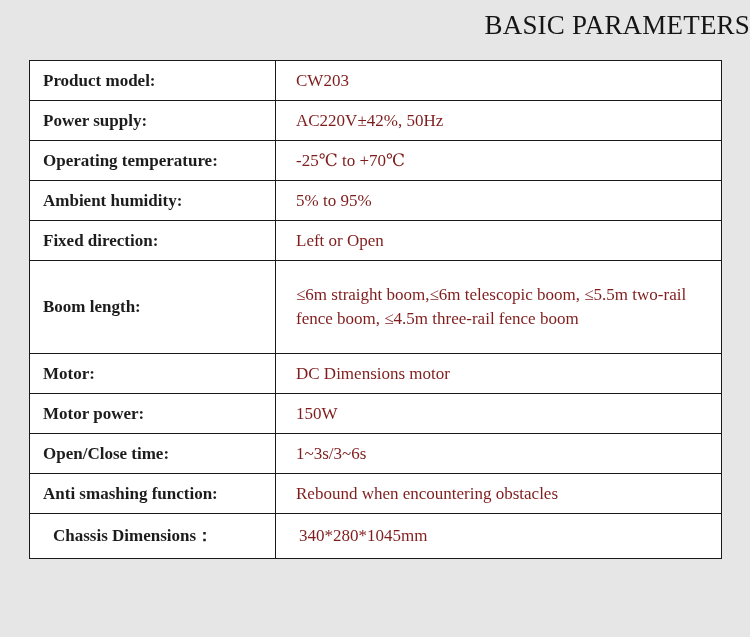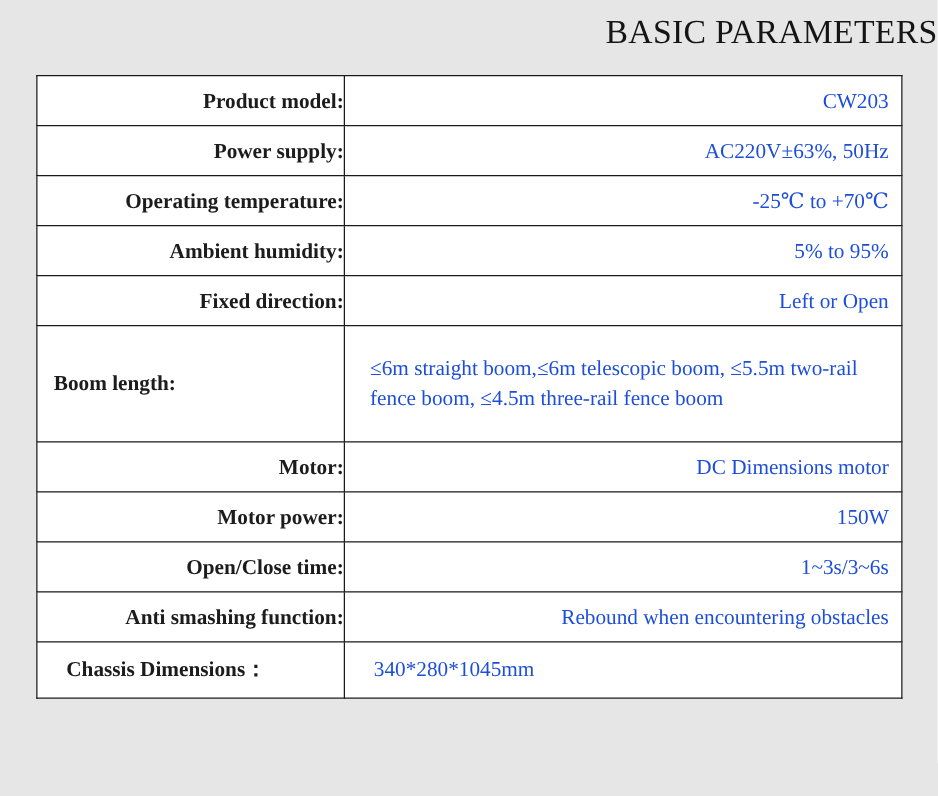--- a/index.html
+++ b/index.html
@@ -44,40 +44,40 @@
     }
     .spec-table td.label {
       width: 232px;
       padding-left: 13px;
       font-weight: bold;
       color: #1c1c1c;
     }
     .spec-table td.value {
       padding-left: 20px;
       padding-right: 10px;
-      color: #1d4ed8;
+      color: #7f1d1d;
     }
-    .spec-table tr.r-std td { height: 39px; text-align: right; }
+    .spec-table tr.r-std td { height: 39px; }
     .spec-table tr.r-tall td { height: 92px; }
     .spec-table tr.r-last td { height: 44px; padding-left: 23px; }
   </style>
 </head>
 <body>
 
 <div class="title">BASIC PARAMETERS</div>
 
 <table class="spec-table">
   <tbody>
     <tr class="r-std">
       <td class="label">Product model:</td>
       <td class="value">CW203</td>
     </tr>
     <tr class="r-std">
       <td class="label">Power supply:</td>
-      <td class="value">AC220V±63%,  50Hz</td>
+      <td class="value">AC220V±42%,  50Hz</td>
     </tr>
     <tr class="r-std">
       <td class="label">Operating temperature:</td>
       <td class="value">-25℃ to +70℃</td>
     </tr>
     <tr class="r-std">
       <td class="label">Ambient humidity:</td>
       <td class="value">5% to 95%</td>
     </tr>
     <tr class="r-std">

